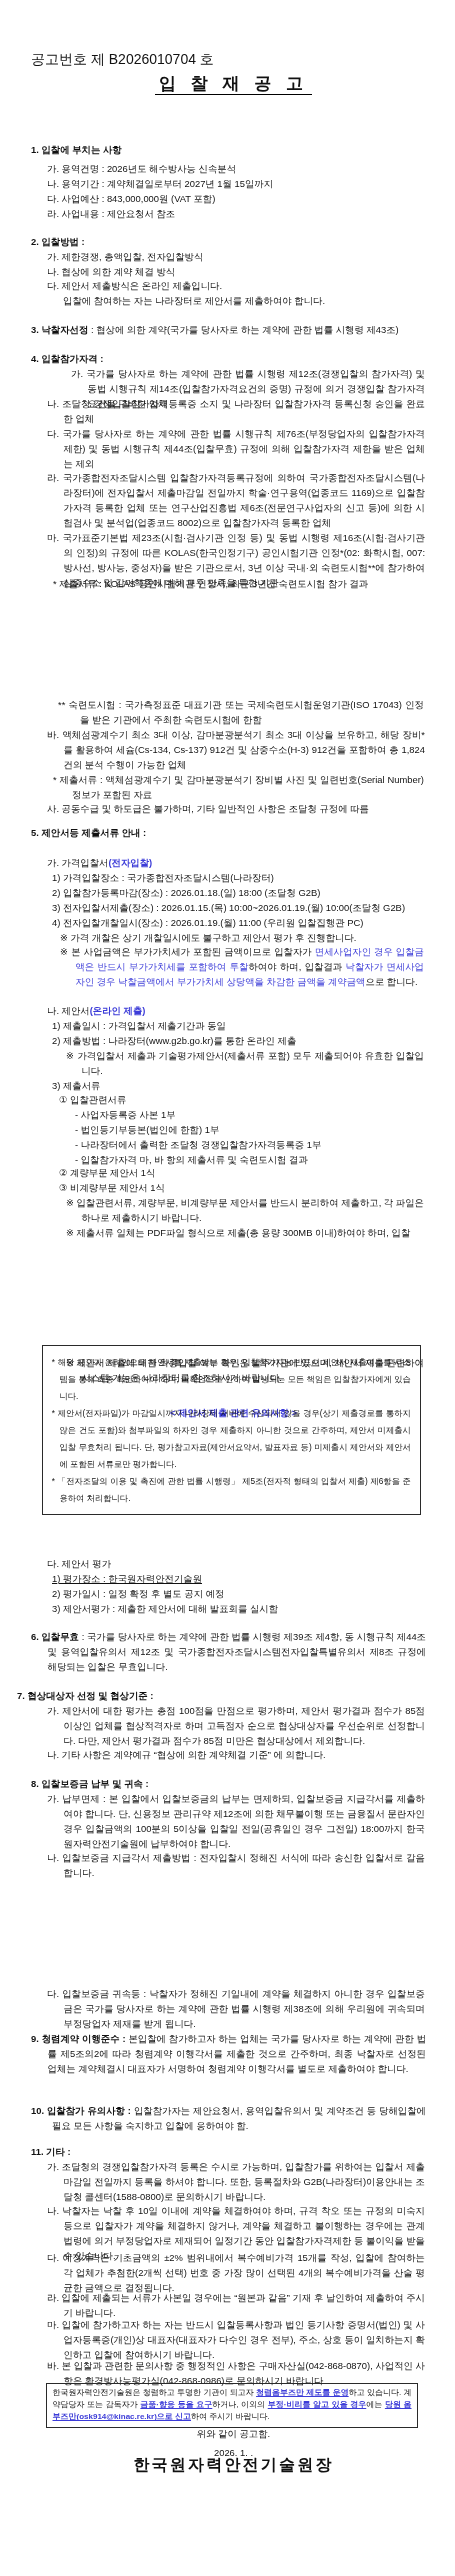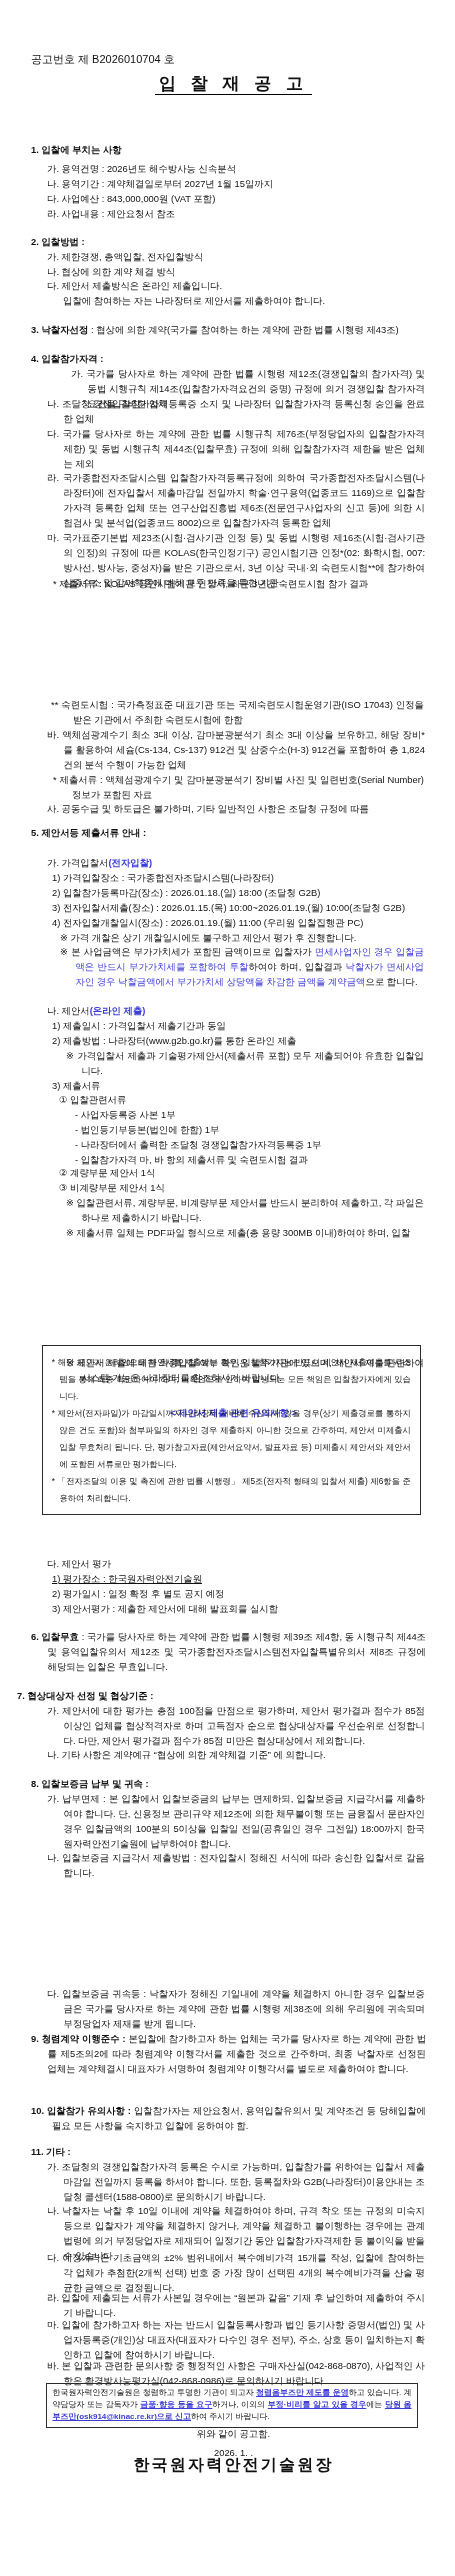--- a/index.html
+++ b/index.html
@@ -34,46 +34,46 @@
   .ombudbox{position:absolute;top:2383px;left:46px;width:359px;border:0.8px solid #2a2a2a;
             padding:3.3px 5.5px;font-size:8px;line-height:12px;text-align:justify;
             word-break:break-all;}
   .signer{font-size:16px;font-weight:bold;letter-spacing:2.2px;}
 </style>
 </head>
 <body>
 
 <div class="doc">
 
-  <div class="p nj" style="top:52px;left:31px;font-size:11px;">공고번호   제 B2026010704 호</div>
+  <div class="p nj" style="top:52px;left:31px;font-size:14px;">공고번호   제 B2026010704 호</div>
   <div class="p center title"><span>입 찰 재 공 고</span></div>
 
   <div class="p nj b" style="top:142px;left:31px;">1. 입찰에 부치는 사항</div>
   <div class="p nj" style="top:161px;left:47px;">가. 용역건명 : 2026년도 해수방사능 신속분석</div>
   <div class="p nj" style="top:176px;left:47px;">나. 용역기간 : 계약체결일로부터 2027년 1월 15일까지</div>
   <div class="p nj" style="top:191px;left:47px;">다. 사업예산 : 843,000,000원 (VAT 포함)</div>
   <div class="p nj" style="top:206px;left:47px;">라. 사업내용 : 제안요청서 참조</div>
 
   <div class="p nj b" style="top:234px;left:31px;">2. 입찰방법 :</div>
   <div class="p nj" style="top:249px;left:47px;">가. 제한경쟁, 총액입찰, 전자입찰방식</div>
   <div class="p nj" style="top:264px;left:47px;">나. 협상에 의한 계약 체결 방식</div>
   <div class="p nj" style="top:278px;left:47px;">다. 제안서 제출방식은 온라인 제출입니다.</div>
   <div class="p nj" style="top:293px;left:63px;">입찰에 참여하는 자는 나라장터로 제안서를 제출하여야 합니다.</div>
 
-  <div class="p lv1" style="top:322px;"><span class="b">3. 낙찰자선정</span><span> : 협상에 의한 계약(국가를 참여하는 하는 계약에 관한 법률 시행령 제43조)</span></div>
+  <div class="p lv1" style="top:322px;"><span class="b">3. 낙찰자선정</span><span> : 협상에 의한 계약(국가를 당사자로 하는 계약에 관한 법률 시행령 제43조)</span></div>
 
   <div class="p nj b" style="top:351px;left:31px;">4. 입찰참가자격 :</div>
   <div class="p lv2" style="top:366px;margin-left:24px;">가. 국가를 당사자로 하는 계약에 관한 법률 시행령 제12조(경쟁입찰의 참가자격) 및 동법 시행규칙 제14조(입찰참가자격요건의 증명) 규정에 의거 경쟁입찰 참가자격 요건을 구비한 업체</div>
   <div class="p lv2" style="top:396px;">나. 조달청 경쟁입찰참가자격등록증 소지 및 나라장터 입찰참가자격 등록신청 승인을 완료한 업체</div>
   <div class="p lv2" style="top:426px;">다. 국가를 당사자로 하는 계약에 관한 법률 시행규칙 제76조(부정당업자의 입찰참가자격 제한) 및 동법 시행규칙 제44조(입찰무효) 규정에 의해 입찰참가자격 제한을 받은 업체는 제외</div>
   <div class="p lv2" style="top:470px;">라. 국가종합전자조달시스템 입찰참가자격등록규정에 의하여 국가종합전자조달시스템(나라장터)에 전자입찰서 제출마감일 전일까지 학술·연구용역(업종코드 1169)으로 입찰참가자격 등록한 업체 또는 연구산업진흥법 제6조(전문연구사업자의 신고 등)에 의한 시험검사 및 분석업(업종코드 8002)으로 입찰참가자격 등록한 업체</div>
   <div class="p lv2" style="top:530px;">마. 국가표준기본법 제23조(시험·검사기관 인정 등) 및 동법 시행령 제16조(시험·검사기관의 인정)의 규정에 따른 KOLAS(한국인정기구) 공인시험기관 인정*(02: 화학시험, 007: 방사선, 방사능, 중성자)을 받은 기관으로서, 3년 이상 국내·외 숙련도시험**에 참가하여 삼중수소 및 감마핵종에 대해 모두 만족을 득한 기관</div>
   <div class="p star" style="top:576px;">* 제출서류 : KOLAS 공인시험기관 인정서, 최근 3년간 숙련도시험 참가 결과</div>
 
-  <div class="p dstar" style="top:697px;">** 숙련도시험 : 국가측정표준 대표기관 또는 국제숙련도시험운영기관(ISO 17043) 인정을 받은 기관에서 주최한 숙련도시험에 한함</div>
+  <div class="p dstar" style="top:697px;margin-left:7px;">** 숙련도시험 : 국가측정표준 대표기관 또는 국제숙련도시험운영기관(ISO 17043) 인정을 받은 기관에서 주최한 숙련도시험에 한함</div>
   <div class="p lv2" style="top:727px;">바. 액체섬광계수기 최소 3대 이상, 감마분광분석기 최소 3대 이상을 보유하고, 해당 장비*를 활용하여 세슘(Cs-134, Cs-137) 912건 및 삼중수소(H-3) 912건을 포함하여 총 1,824건의 분석 수행이 가능한 업체</div>
   <div class="p star" style="top:772px;">* 제출서류 : 액체섬광계수기 및 감마분광분석기 장비별 사진 및 일련번호(Serial Number) 정보가 포함된 자료</div>
   <div class="p lv2" style="top:801px;">사. 공동수급 및 하도급은 불가하며, 기타 일반적인 사항은 조달청 규정에 따름</div>
 
   <div class="p nj b" style="top:825px;left:31px;">5. 제안서등 제출서류 안내 :</div>
   <div class="p nj" style="top:855px;left:47px;"><span>가. 가격입찰서</span><span class="bluebold">(전자입찰)</span></div>
   <div class="p nj" style="top:870px;left:52px;">1) 가격입찰장소 : 국가종합전자조달시스템(나라장터)</div>
   <div class="p nj" style="top:885px;left:52px;">2) 입찰참가등록마감(장소) : 2026.01.18.(일) 18:00 (조달청 G2B)</div>
   <div class="p nj" style="top:900px;left:52px;">3) 전자입찰서제출(장소) : 2026.01.15.(목) 10:00~2026.01.19.(월) 10:00(조달청 G2B)</div>
   <div class="p nj" style="top:915px;left:52px;">4) 전자입찰개찰일시(장소) : 2026.01.19.(월) 11:00 (우리원 입찰집행관 PC)</div>

